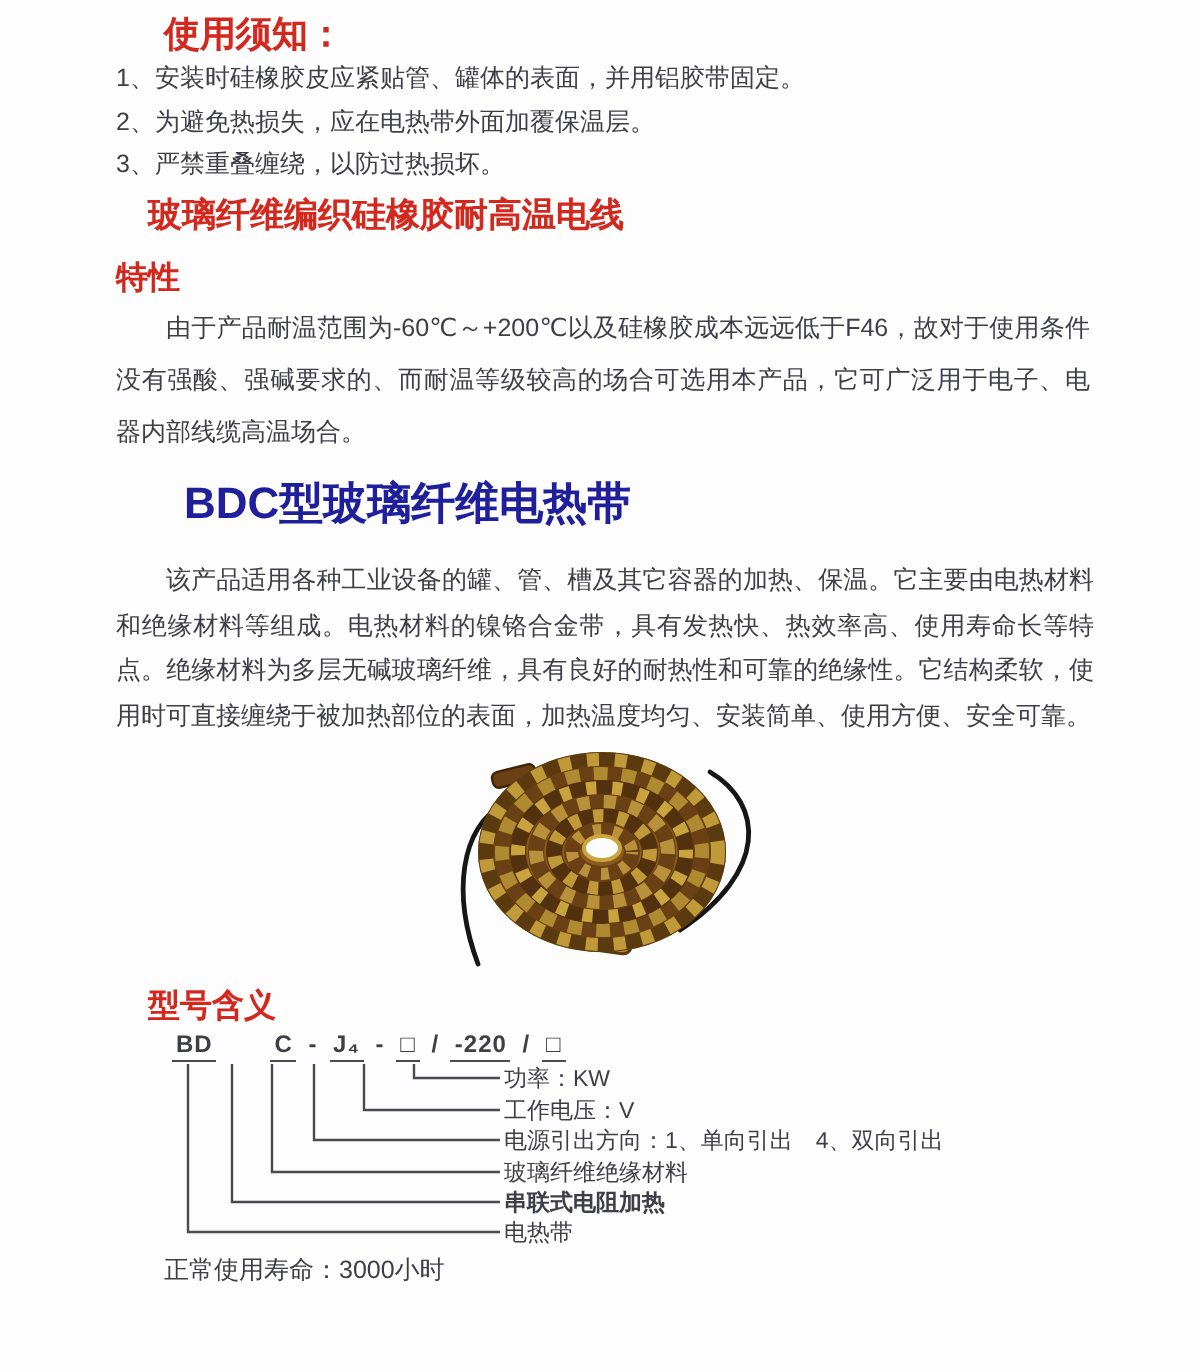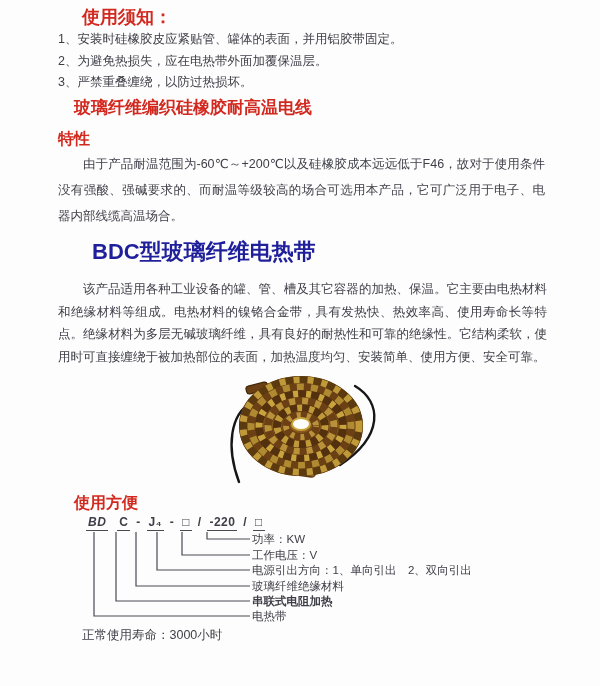--- a/index.html
+++ b/index.html
@@ -15,28 +15,28 @@
   .usage-list{left:58px;top:29px;font-size:12.5px;line-height:21.5px;}
   .wire-heading{left:58px;top:96px;font-size:17px;margin-left:16px;}
   .feature-title{left:58px;top:129px;font-size:16px;}
   .feature-body{
     left:58px;top:151px;width:487px;
     font-size:12.5px;line-height:26px;text-indent:2em;text-align:justify;
   }
   .bdc-title{left:92px;top:237px;font-size:22px;font-weight:bold;color:#1f1f9b;}
   .bdc-body{
     left:58px;top:279px;width:489px;
-    font-size:12.5px;line-height:22.5px;text-indent:2em;text-align:justify;font-family:Liberation Mono, monospace;
+    font-size:12.5px;line-height:22.5px;text-indent:2em;text-align:justify;
   }
   .figure{left:222px;top:362px;width:190px;height:145px;}
   .model-title{left:74px;top:493px;font-size:16px;}
   .code-line{left:86px;top:515px;font-size:12px;font-weight:bold;letter-spacing:0.5px;white-space:nowrap;}
   .code-line .seg{display:inline-block;margin-right:2px;}
   .code-line .seg.u{border-bottom:1.5px solid #4a4a55;padding:0 2px 1px 2px;}
-  .code-line .seg:nth-child(1){margin-right:5px;font-style:italic;}
+  .code-line .seg:nth-child(1){margin-right:23px;}
   .diagram-lines{left:70px;top:531px;width:185px;height:95px;}
   .diagram-labels{left:70px;top:531px;width:460px;height:95px;}
   .dlabel{position:absolute;left:182px;font-size:11.5px;white-space:nowrap;color:#3e3e48;}
   .dlabel.l0{top:1px;}
   .dlabel.l1{top:17px;}
   .dlabel.l2{top:32px;}
   .dlabel.l3{top:48px;}
   .dlabel.l4{top:63px;font-weight:bold;}
   .dlabel.l5{top:78px;}
   .specs{left:82px;top:626px;font-size:12.5px;line-height:19px;}
@@ -77,21 +77,21 @@
   <ellipse cx="79" cy="64" rx="33" ry="25" fill="none" stroke="#6b4014" stroke-width="8"></ellipse>
   <ellipse cx="79" cy="64" rx="33" ry="25" fill="none" stroke="#b8913a" stroke-width="7" stroke-dasharray="6 7" stroke-dashoffset="5"></ellipse>
   <ellipse cx="79" cy="64" rx="24" ry="18" fill="none" stroke="#53300e" stroke-width="8"></ellipse>
   <ellipse cx="79" cy="64" rx="24" ry="18" fill="none" stroke="#c09a38" stroke-width="7" stroke-dasharray="5 7" stroke-dashoffset="1"></ellipse>
   <ellipse cx="79" cy="64" rx="15" ry="11" fill="none" stroke="#6b4014" stroke-width="8"></ellipse>
   <ellipse cx="79" cy="64" rx="15" ry="11" fill="none" stroke="#b8913a" stroke-width="6" stroke-dasharray="4 6" stroke-dashoffset="3"></ellipse>
 
   <ellipse cx="79" cy="62" rx="9" ry="6" fill="#fdfdfd" stroke="#caa43c" stroke-width="2"></ellipse>
 </svg>
 
-<div class="abs red-h model-title">使用方便</div>
+<div class="abs red-h model-title">型号含义</div>
 
 <div class="abs code-line">
   <span class="seg u">BD</span>
   <span class="seg u">C</span>
   <span class="seg">-</span>
   <span class="seg u">J₄</span>
   <span class="seg">-</span>
   <span class="seg u">□</span>
   <span class="seg">/</span>
   <span class="seg u">-220</span>
@@ -106,21 +106,21 @@
     <path d="M87,1  V39 H180"></path>
     <path d="M66,1  V55 H180"></path>
     <path d="M46,1  V70 H180"></path>
     <path d="M24,1  V85 H180"></path>
   </g>
 </svg>
 
 <div class="abs diagram-labels">
   <div class="dlabel l0">功率：KW</div>
   <div class="dlabel l1">工作电压：V</div>
-  <div class="dlabel l2">电源引出方向：1、单向引出　2、双向引出</div>
+  <div class="dlabel l2">电源引出方向：1、单向引出　4、双向引出</div>
   <div class="dlabel l3">玻璃纤维绝缘材料</div>
   <div class="dlabel l4">串联式电阻加热</div>
   <div class="dlabel l5">电热带</div>
 </div>
 
 <div class="abs specs">
   <div>正常使用寿命：3000小时</div>
 </div>
 
 </body></html>

